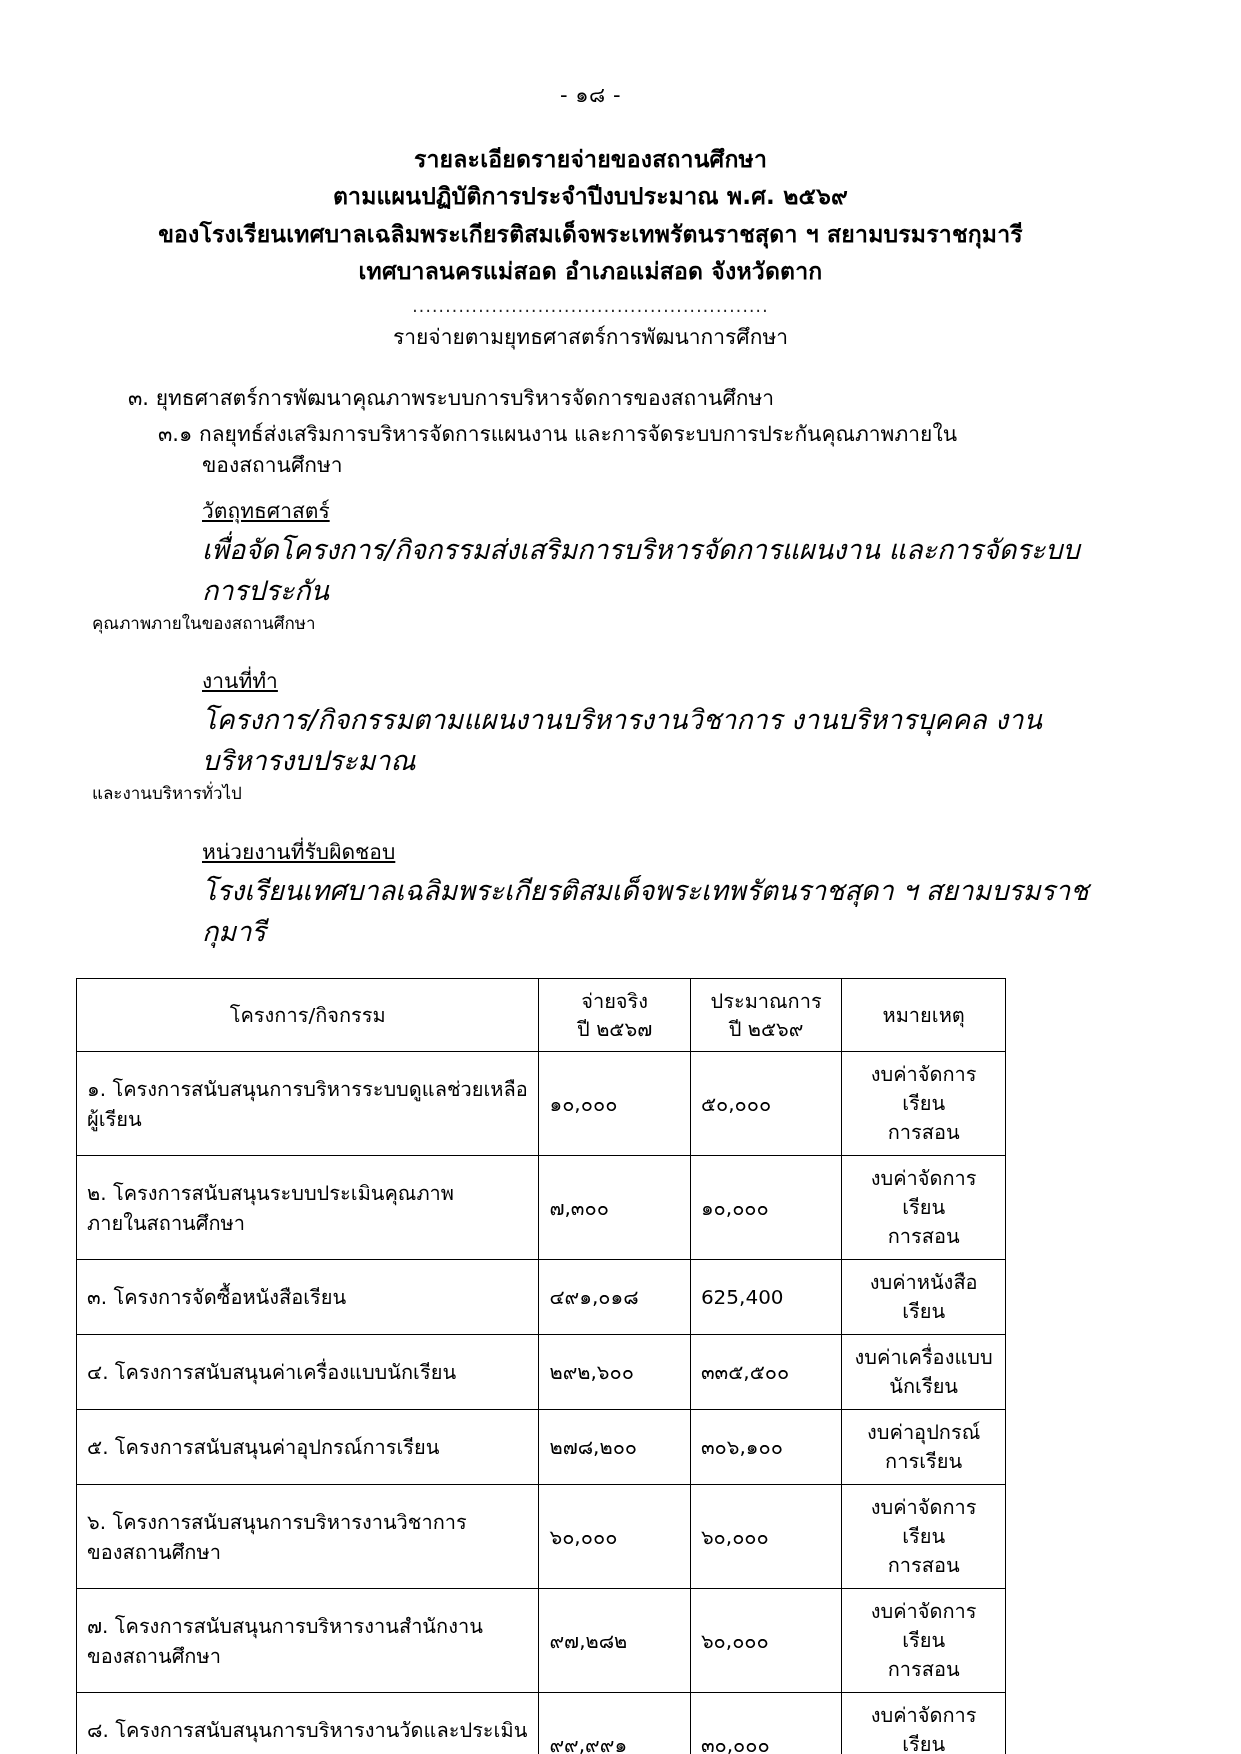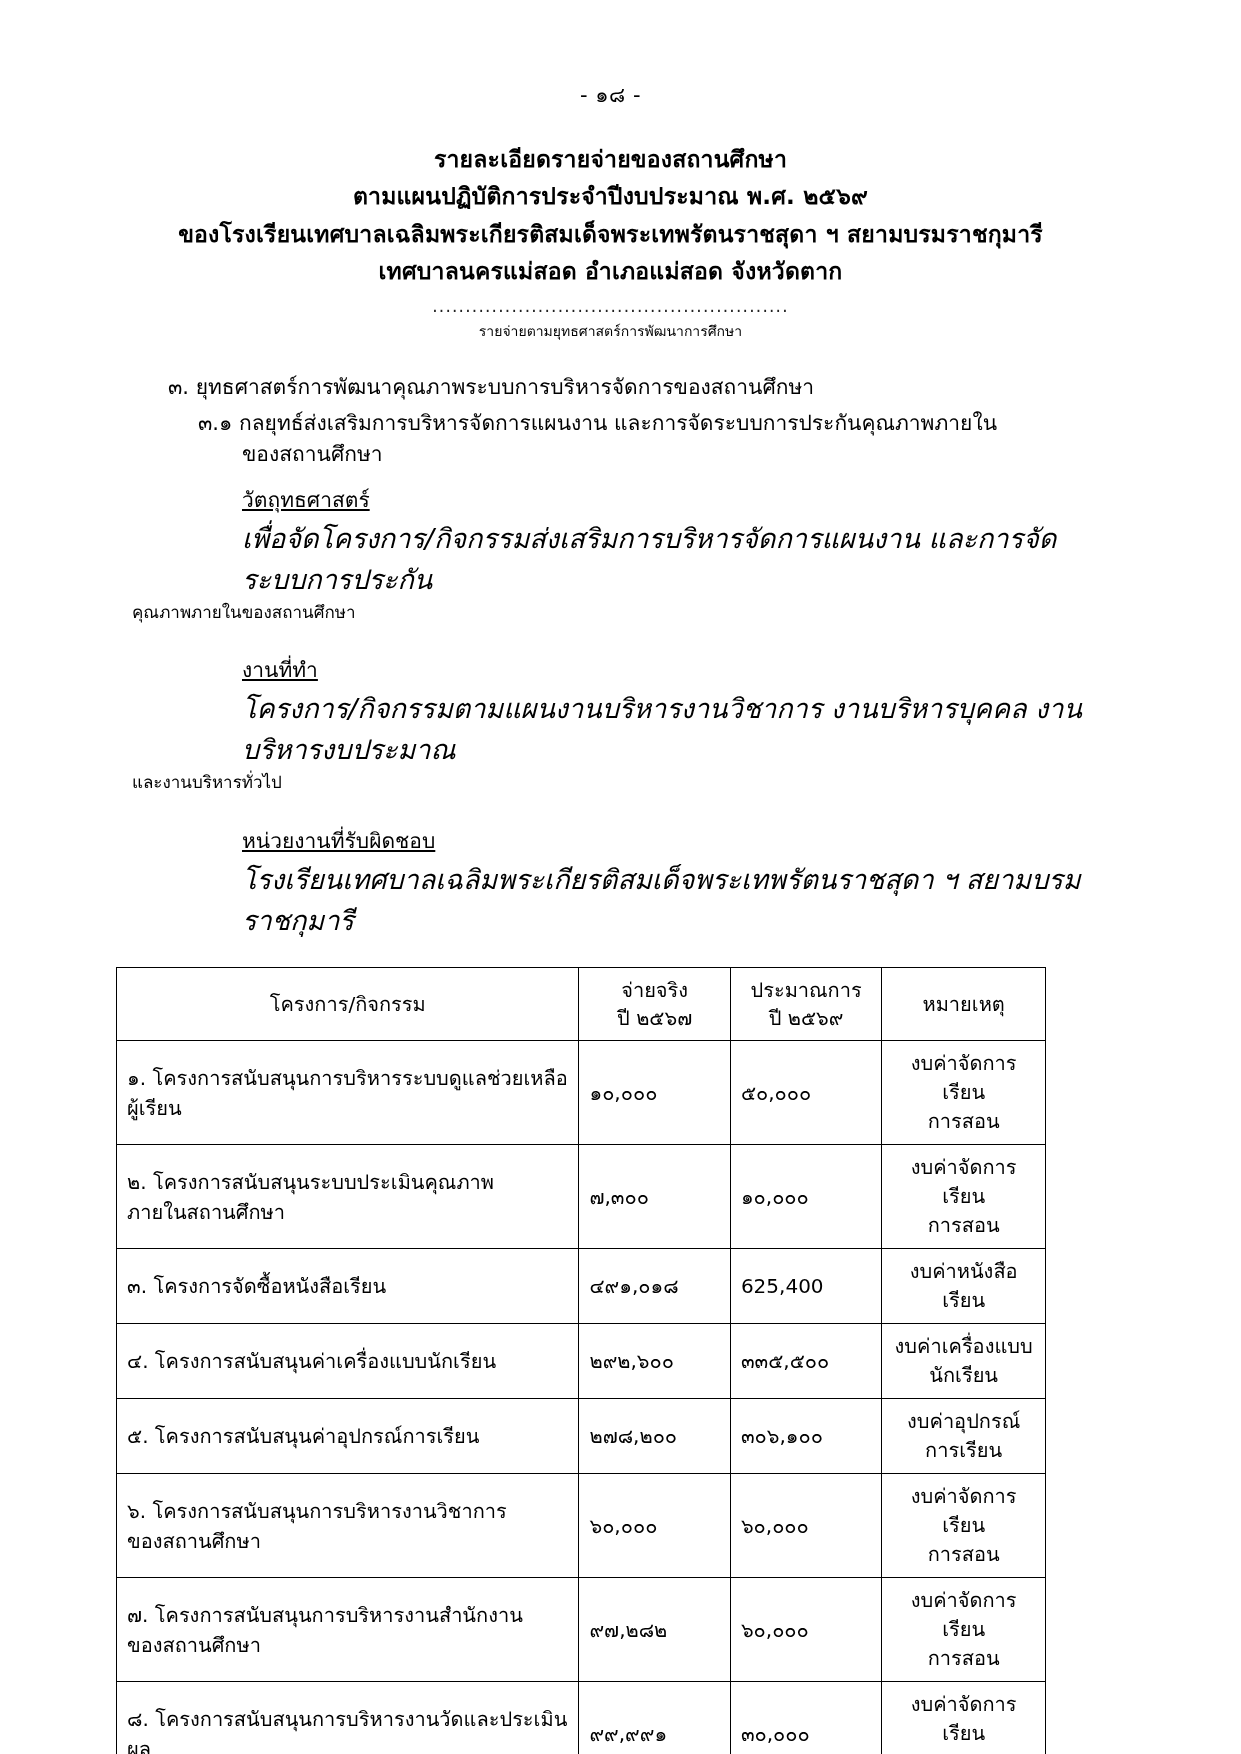--- a/index.html
+++ b/index.html
@@ -12,21 +12,21 @@
     height: 1754px;
     font-family: "DejaVu Sans", "Liberation Sans", sans-serif;
     color: #000000;
     position: relative;
     overflow: hidden;
   }
   .page {
     width: 1241px;
     height: 1754px;
     box-sizing: border-box;
-    padding: 60px 132px 0 112px;
+    padding: 60px 132px 0 72px;
     position: relative;
   }
   .page-number {
     text-align: center;
     font-size: 21px;
     margin-top: 18px;
     margin-bottom: 30px;
     letter-spacing: 0.5px;
   }
   .title-block {
@@ -41,21 +41,21 @@
   .dots {
     text-align: center;
     font-size: 17px;
     letter-spacing: 1.2px;
     color: #222;
     margin-top: 6px;
     margin-bottom: 0px;
   }
   .subtitle {
     text-align: center;
-    font-size: 14px;
+    font-size: 21px;
     margin-top: 4px;
     margin-bottom: 0;
   }
   .section {
     margin-top: 30px;
   }
   .lvl1 {
     font-size: 21px;
     margin: 0 0 4px 56px;
     line-height: 1.5;

